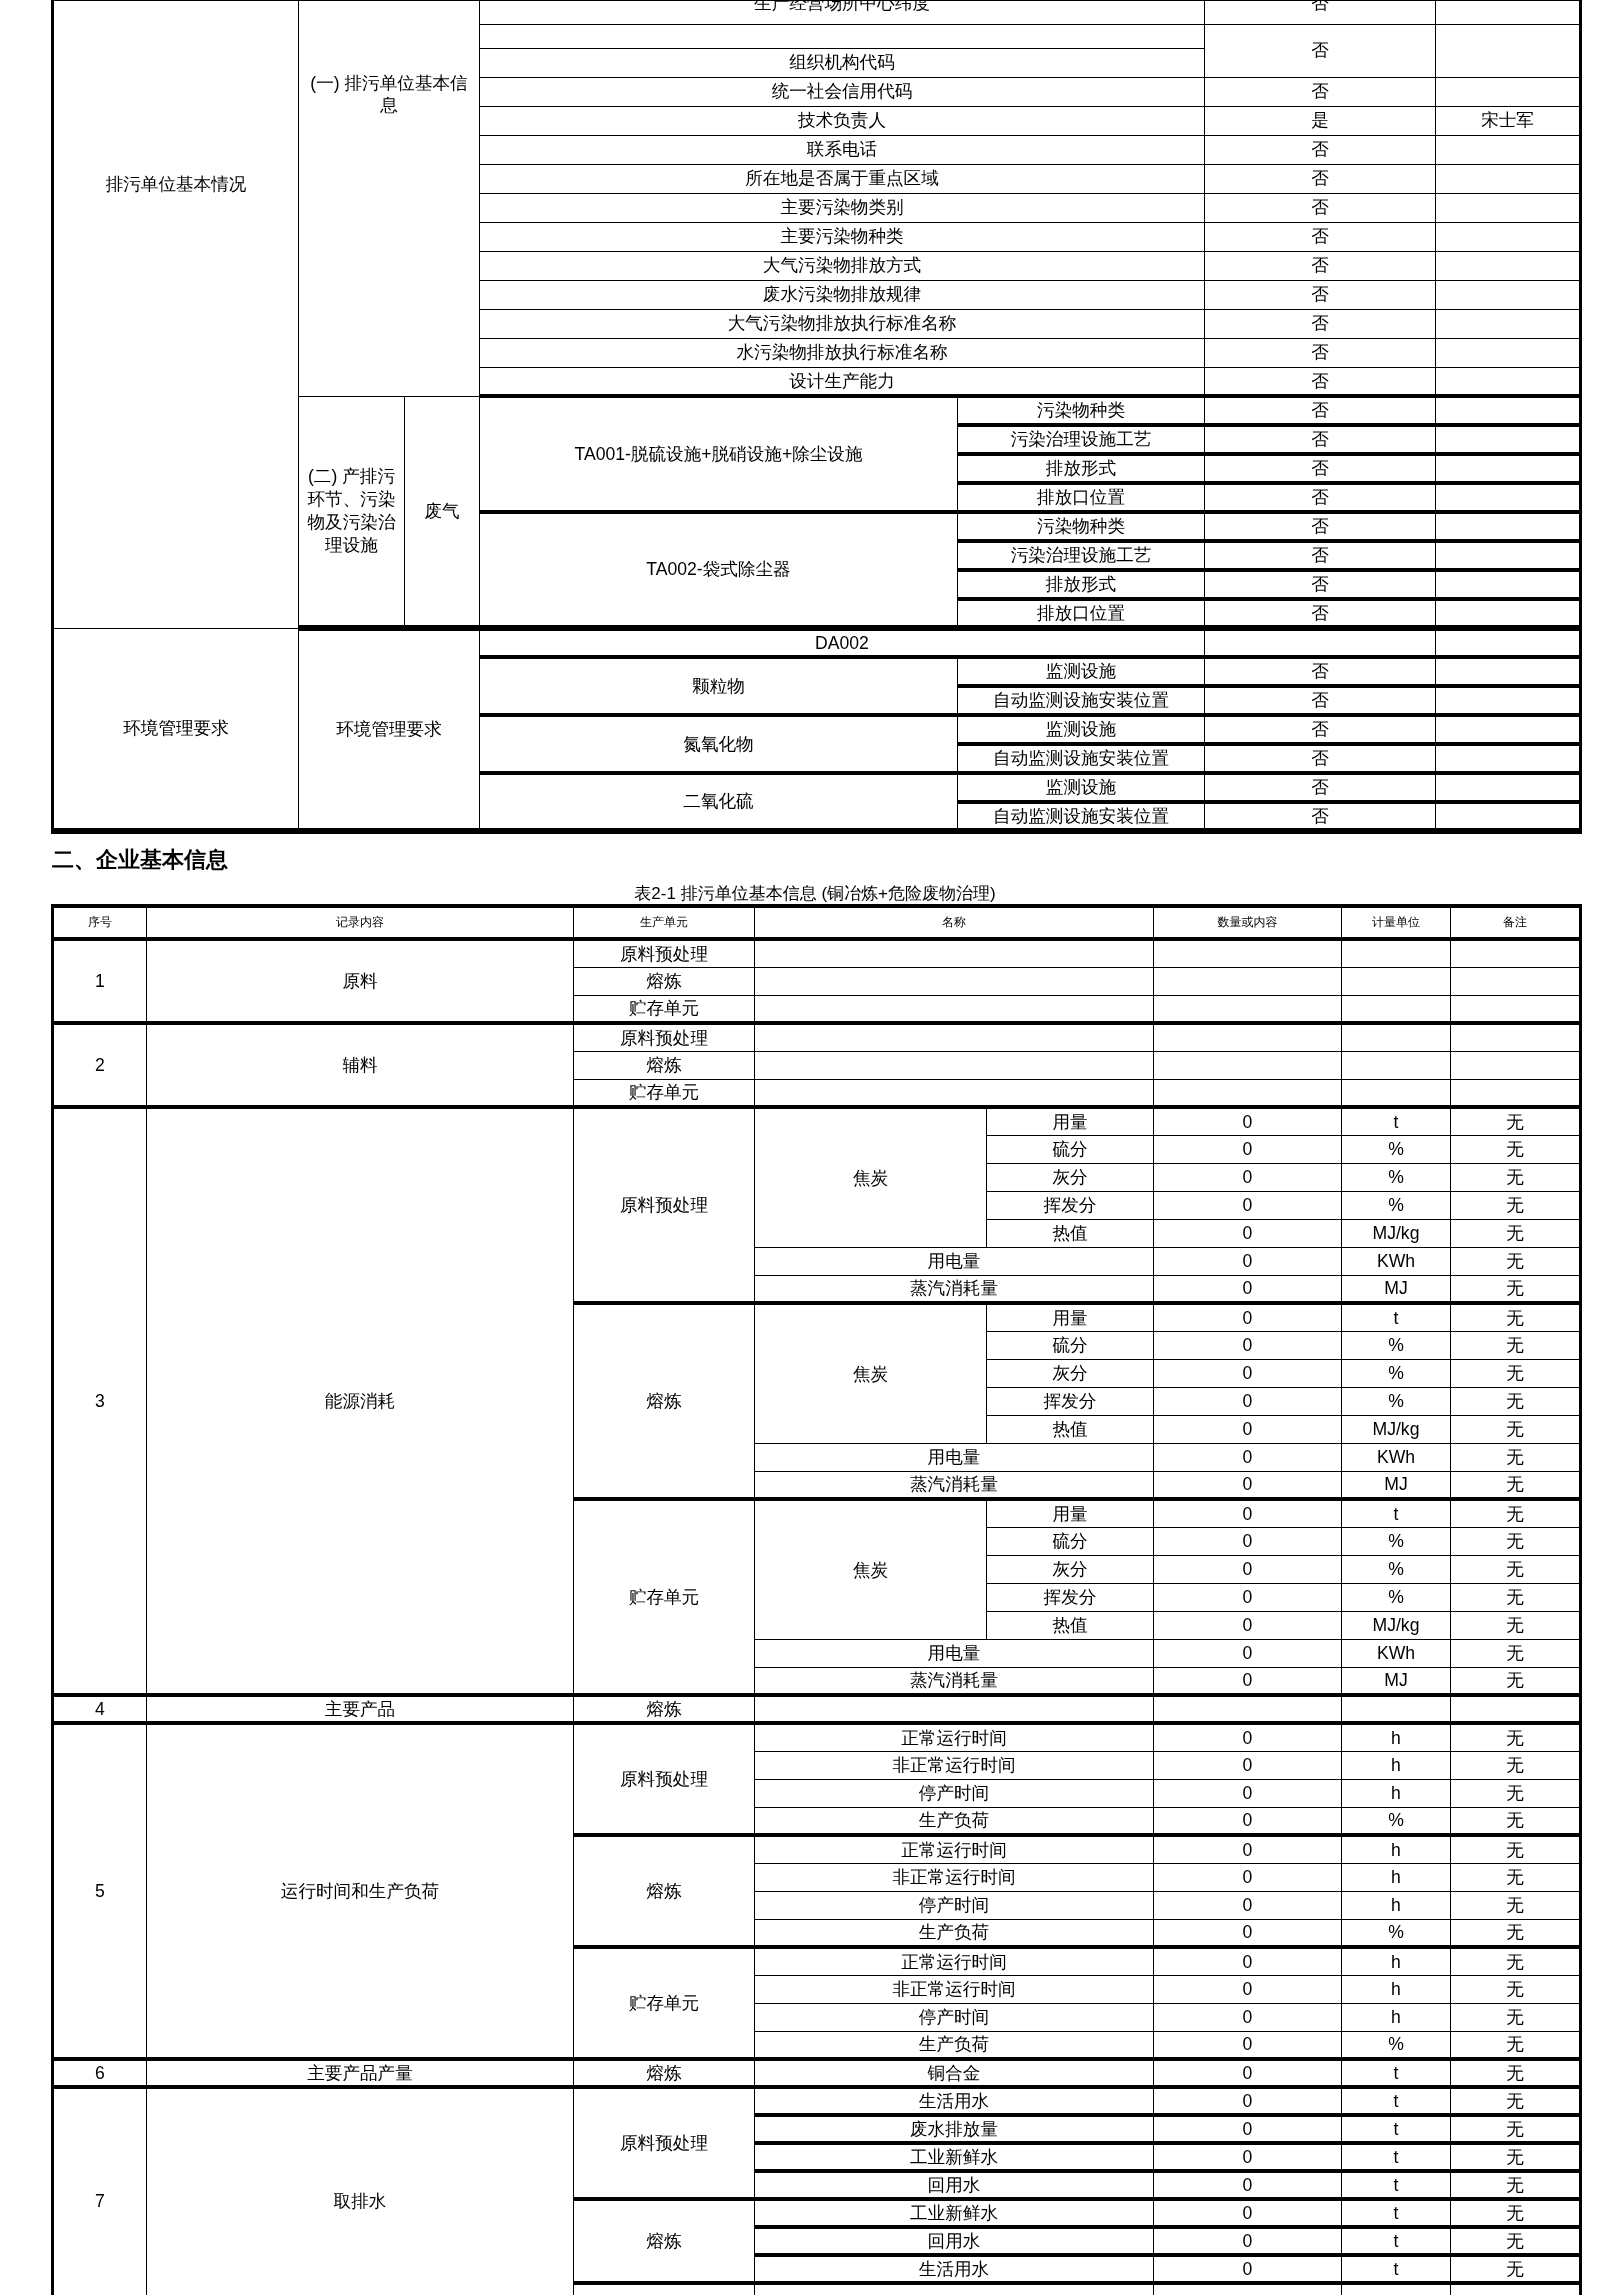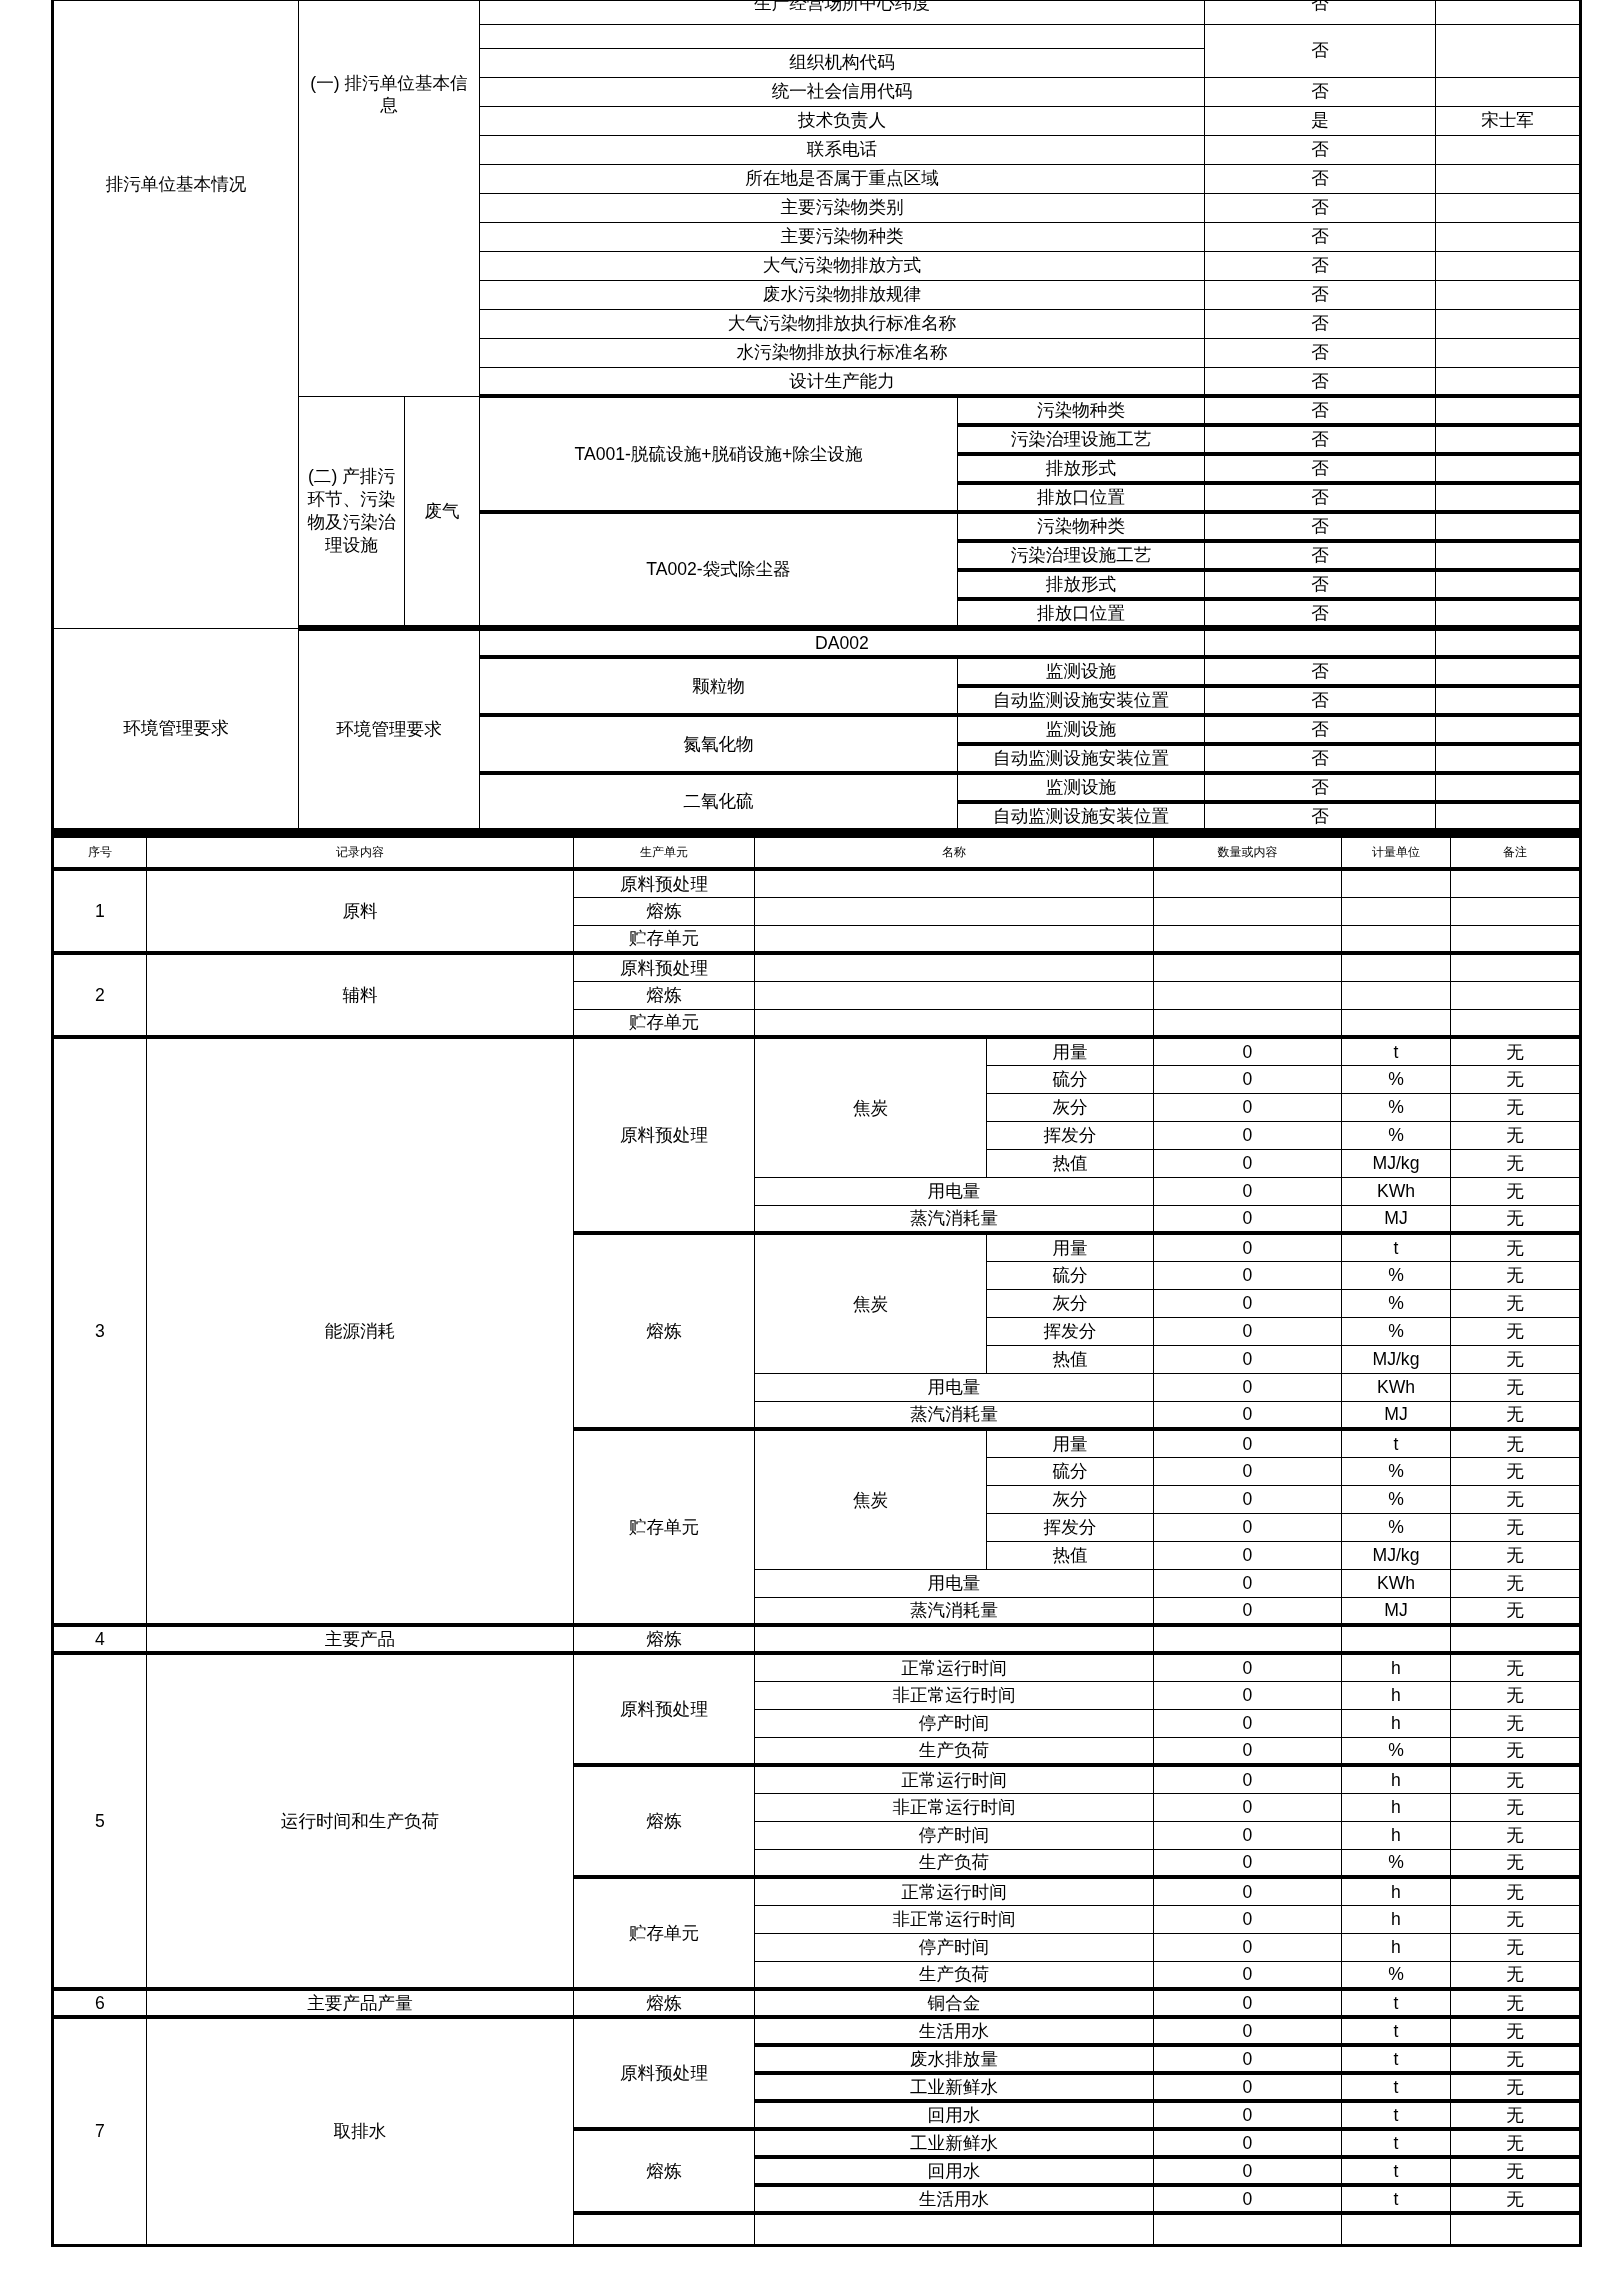--- a/index.html
+++ b/index.html
@@ -201,20 +201,22 @@
             <td class="hb"><span></span></td>
           </tr>
           <tr>
             <td class="hb2"><span>自动监测设施安装位置</span></td>
             <td class="hb2"><span>否</span></td>
             <td class="hb2"><span></span></td>
           </tr>
         </tbody>
     </table>
 
+    <div class="heading">二、企业基本信息</div>
+    <div class="t2title">表2-1 排污单位基本信息 (铜冶炼+危险废物治理)</div>
 
     <table class="t2">
       <colgroup>
         <col style="width:94px">
           <col style="width:427px">
           <col style="width:181px">
         <col style="width:232px">
           <col style="width:167px">
           <col style="width:188px">
         <col style="width:109px">

